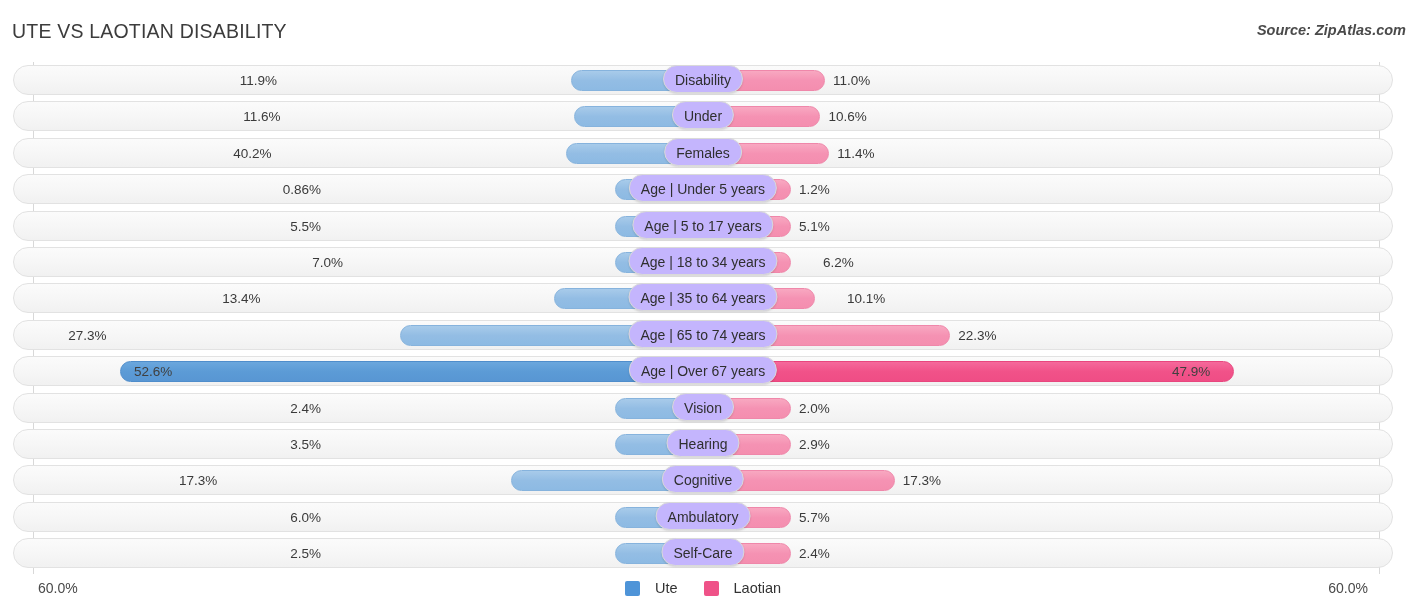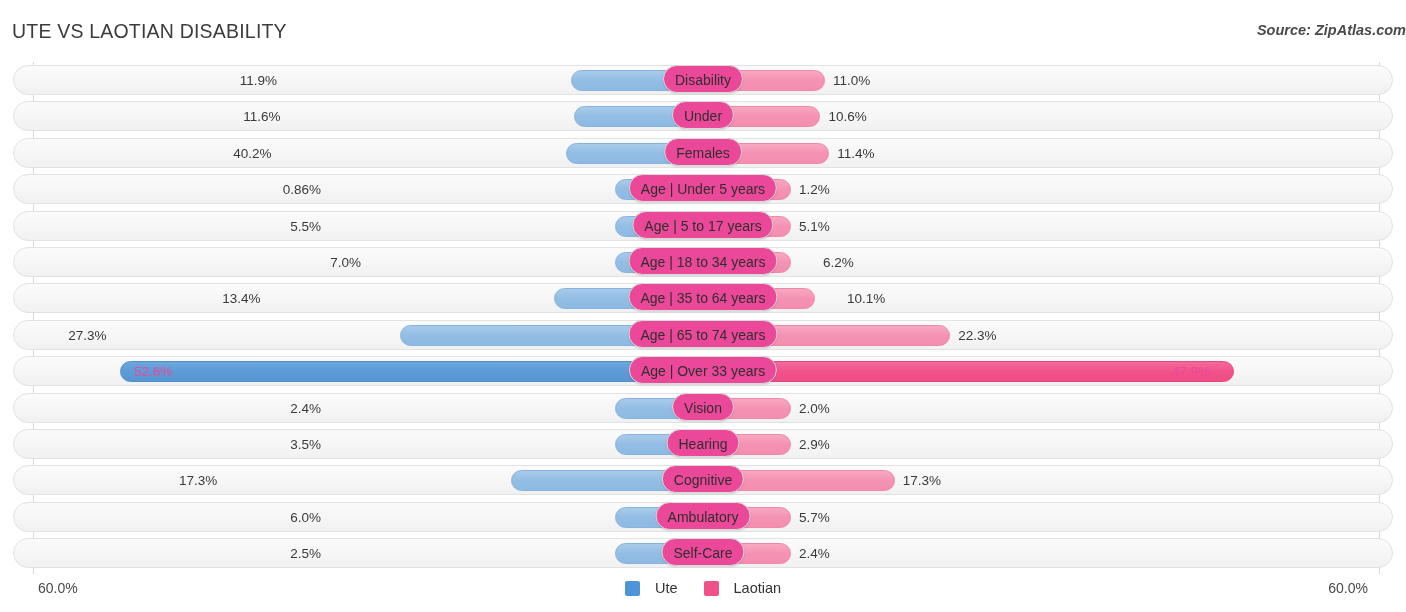--- a/index.html
+++ b/index.html
@@ -121,31 +121,31 @@
 
   .val {
     position: absolute;
     top: 9px;
     font-size: 13.5px;
     color: #3a3a3a;
     white-space: nowrap;
     line-height: 19px;
   }
   .val.inside {
-    color: #ec4899;
+    color: #404040;
     top: 9px;
   }
 
   .cat-pill {
     position: absolute;
     top: 3px;
     height: 28px;
     line-height: 28px;
     box-sizing: border-box;
-    background: #ec4899;
+    background: #c4b5fd;
     border: 1px solid #d9d9d9;
     border-radius: 14px;
     font-size: 14px;
     color: #2f2f2f;
     padding: 0 11px;
     white-space: nowrap;
     transform: translateX(-50%);
     box-shadow: 0 1px 2px rgba(0,0,0,0.12);
     text-align: center;
   }
@@ -243,21 +243,21 @@
           <div class="bar left blue" style="left: 615px; width: 88px;"></div>
           <div class="bar right pink" style="left: 703px; width: 88px;"></div>
           <div class="val" style="right: 799px;">5.5%</div>
           <div class="val" style="left: 799px;">5.1%</div>
           <div class="cat-pill" style="left: 703px;">Age | 5 to 17 years</div>
         </div>
         <div class="row">
           <div class="track"></div>
           <div class="bar left blue" style="left: 615px; width: 88px;"></div>
           <div class="bar right pink" style="left: 703px; width: 88px;"></div>
-          <div class="val" style="right: 759px;">7.0%</div>
+          <div class="val" style="right: 777px;">7.0%</div>
           <div class="val" style="left: 799px; margin-left: 24px;">6.2%</div>
           <div class="cat-pill" style="left: 703px;">Age | 18 to 34 years</div>
         </div>
         <div class="row">
           <div class="track"></div>
           <div class="bar left blue" style="left: 554.483px; width: 148.517px;"></div>
           <div class="bar right pink" style="left: 703px; width: 111.942px;"></div>
           <div class="val" style="right: 859.517px;">13.4%</div>
           <div class="val" style="left: 847px;">10.1%</div>
           <div class="cat-pill" style="left: 703px;">Age | 35 to 64 years</div>
@@ -269,21 +269,21 @@
           <div class="val" style="right: 1013.58px;">27.3%</div>
           <div class="val" style="left: 958.158px;">22.3%</div>
           <div class="cat-pill" style="left: 703px;">Age | 65 to 74 years</div>
         </div>
         <div class="row">
           <div class="track"></div>
           <div class="bar left blue hi" style="left: 120.017px; width: 582.983px;"></div>
           <div class="bar right pink hi" style="left: 703px; width: 530.892px;"></div>
           <div class="val inside" style="left: 134.017px;">52.6%</div>
           <div class="val inside" style="left: 1171.89px;">47.9%</div>
-          <div class="cat-pill" style="left: 703px;">Age | Over 33 years</div>
+          <div class="cat-pill" style="left: 703px;">Age | Over 67 years</div>
         </div>
         <div class="row">
           <div class="track"></div>
           <div class="bar left blue" style="left: 615px; width: 88px;"></div>
           <div class="bar right pink" style="left: 703px; width: 88px;"></div>
           <div class="val" style="right: 799px;">2.4%</div>
           <div class="val" style="left: 799px;">2.0%</div>
           <div class="cat-pill" style="left: 703px;">Vision</div>
         </div>
         <div class="row">

